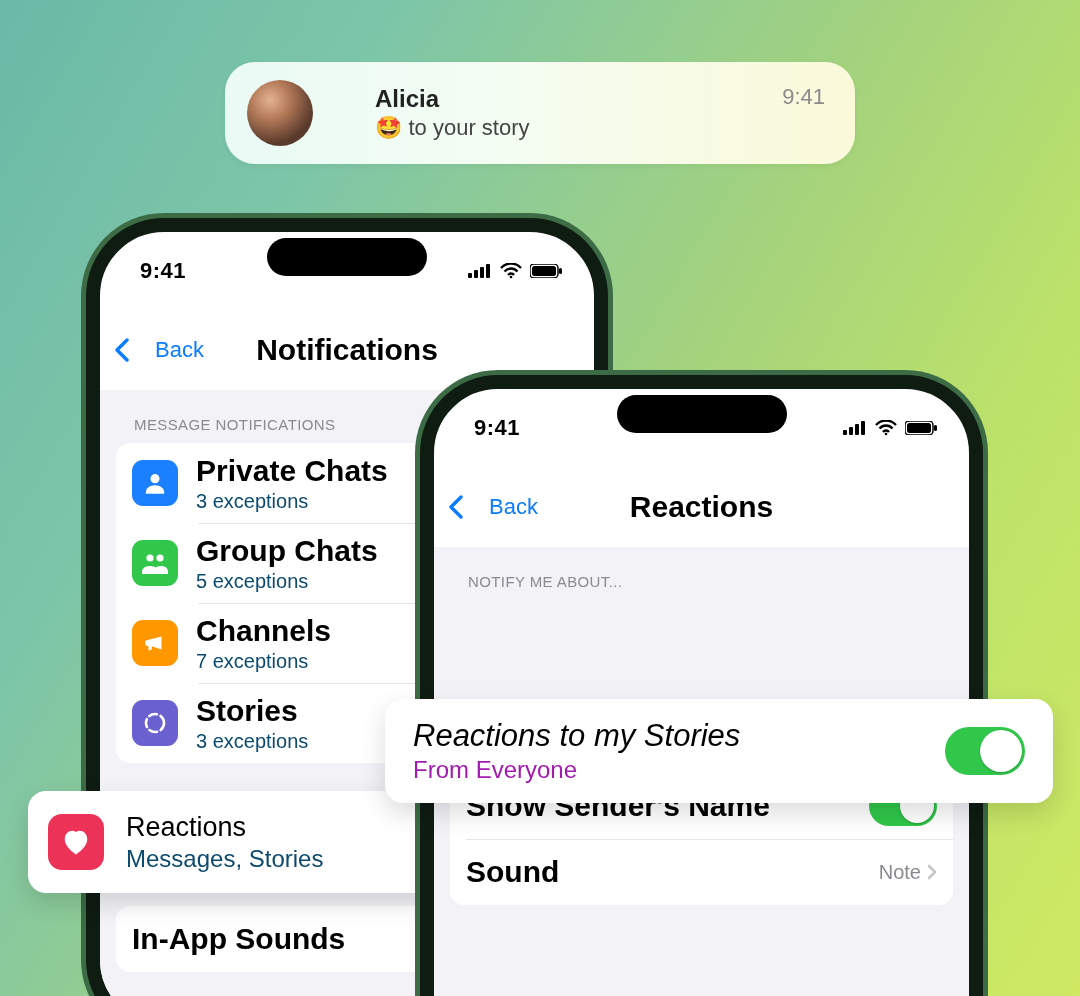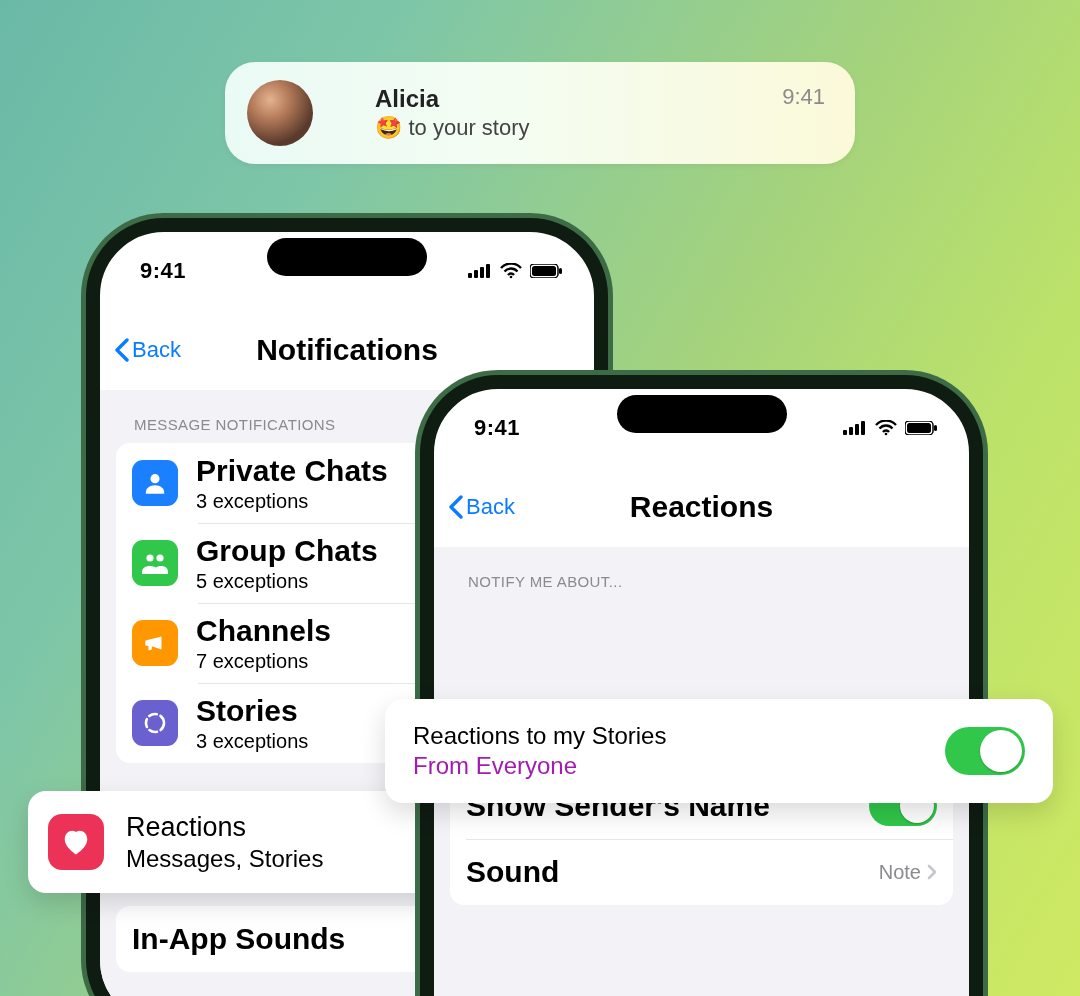--- a/index.html
+++ b/index.html
@@ -53,21 +53,21 @@
     border-radius: 24px; background: #000;
   }
   .phone-right .dynamic-island { width: 170px; }
   .status-icons { display: flex; align-items: center; gap: 8px; }
   .status-icons svg { display: block; }
 
   
   .navbar {
     display: flex; align-items: center; height: 52px; margin-top: 32px; padding: 0 14px; position: relative;
   }
-  .navbar .back { display: flex; align-items: center; color: #0a7cff; font-size: 22px; font-weight: 400; }
+  .navbar .back { display: flex; align-items: center; color: #0a7cff; font-size: 22px; font-weight: 400; gap: 23px; }
   .navbar .back svg { margin-right: 2px; }
   .navbar .title {
     position: absolute; left: 0; width: 100%; text-align: center;
     font-size: 30px; font-weight: 700; color: #000; pointer-events: none;
   }
 
   
   .screen-content { background: #f2f2f7; margin-top: 14px; height: 100%; }
   .section-header {
     font-size: 15px; color: #8a8a8f; text-transform: uppercase;
@@ -95,21 +95,21 @@
     margin-right: 18px; flex: 0 0 auto;
   }
   .bg-blue   { background: #1a80ff; }
   .bg-green  { background: #30c74a; }
   .bg-orange { background: #ff9800; }
   .bg-purple { background: #6b60d0; }
   .bg-red    { background: #ed3257; }
 
   .row-labels { display: flex; flex-direction: column; }
   .row-title { font-size: 30px; color: #000; font-weight: 700; line-height: 1.2; }
-  .row-sub   { font-size: 20px; color: #000000; margin-top: 1px; }
+  .row-sub   { font-size: 20px; color: #0c4a6e; margin-top: 1px; }
 
   .row-value { margin-left: auto; display: flex; align-items: center; color: #8a8a8f; font-size: 20px; }
   .chev-right { margin-left: 6px; }
 
   
   .toggle {
     margin-left: auto; width: 68px; height: 40px; border-radius: 20px; position: relative;
   }
   .toggle.on { background: #30c74a; }
   .toggle.on::after {
@@ -127,21 +127,21 @@
   .pop-reactions-left {
     top: 791px; left: 28px; width: 420px; height: 102px; padding: 0 20px;
   }
   .pop-reactions-left .row-icon { width: 56px; height: 56px; border-radius: 14px; margin-right: 22px; }
   .pop-reactions-left .row-title { font-size: 27px; font-weight: 400; }
   .pop-reactions-left .row-sub   { font-size: 24px; }
 
   .pop-stories-right {
     top: 699px; left: 385px; width: 668px; height: 104px; padding: 0 28px;
   }
-  .pop-stories-right .p-title { font-size: 24px; color: #000; }
+  .pop-stories-right .p-title { font-size: 31px; color: #000; font-style: italic; }
   .pop-stories-right .p-sub   { font-size: 24px; color: #a21caf; margin-top: 2px; }
   .pop-stories-right .toggle { width: 80px; height: 48px; border-radius: 24px; }
   .pop-stories-right .toggle.on::after { width: 42px; height: 42px; }
 
   
   .sub-blue { color: #0a7cff; font-size: 19px; margin-top: 2px; }
 
   
   .gap16 { height: 94px; }
 

